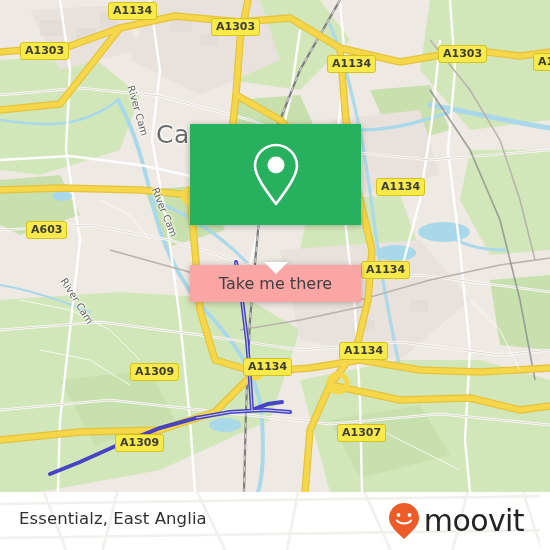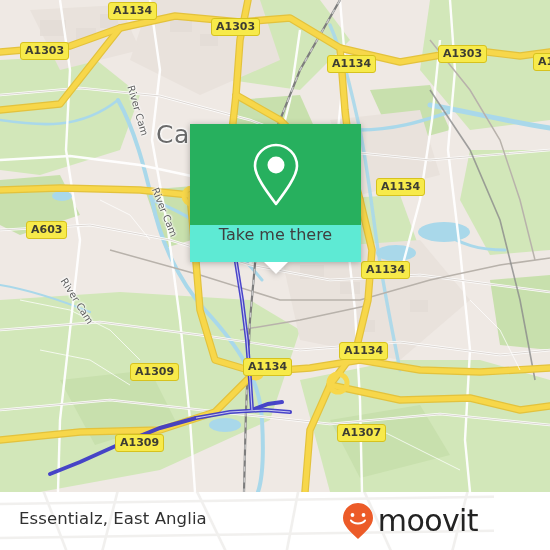--- a/index.html
+++ b/index.html
@@ -75,24 +75,26 @@
     filter: drop-shadow(0 1px 3px rgba(0,0,0,0.28));
   }
   #popup-top {
     background: #27b05e;
     height: 101px;
     display: flex;
     align-items: center;
     justify-content: center;
   }
   #popup-bottom {
-    background: #5eead4;
+    background: #fca5a5;
     height: 37px;
     display: flex;
+    align-items: center;
     justify-content: center;
+    margin-top: 40px;
   }
   #popup-label {
     font-family: "DejaVu Sans", sans-serif;
     font-size: 16px;
     color: #3f3f3f;
   }
   #popup-tail {
     position: absolute;
     left: 50%;
     margin-left: -12px;
@@ -122,20 +124,21 @@
 
   
   #footer {
     position: absolute;
     left: 0;
     top: 492px;
     width: 494px;
     height: 58px;
     background: #ffffff;
     overflow: hidden;
+    padding-left: 46px;
   }
   #footer-watermark {
     position: absolute;
     left: 0; top: -10px;
     opacity: 0.55;
   }
   #place-name {
     position: absolute;
     left: 19px;
     top: 17px;

